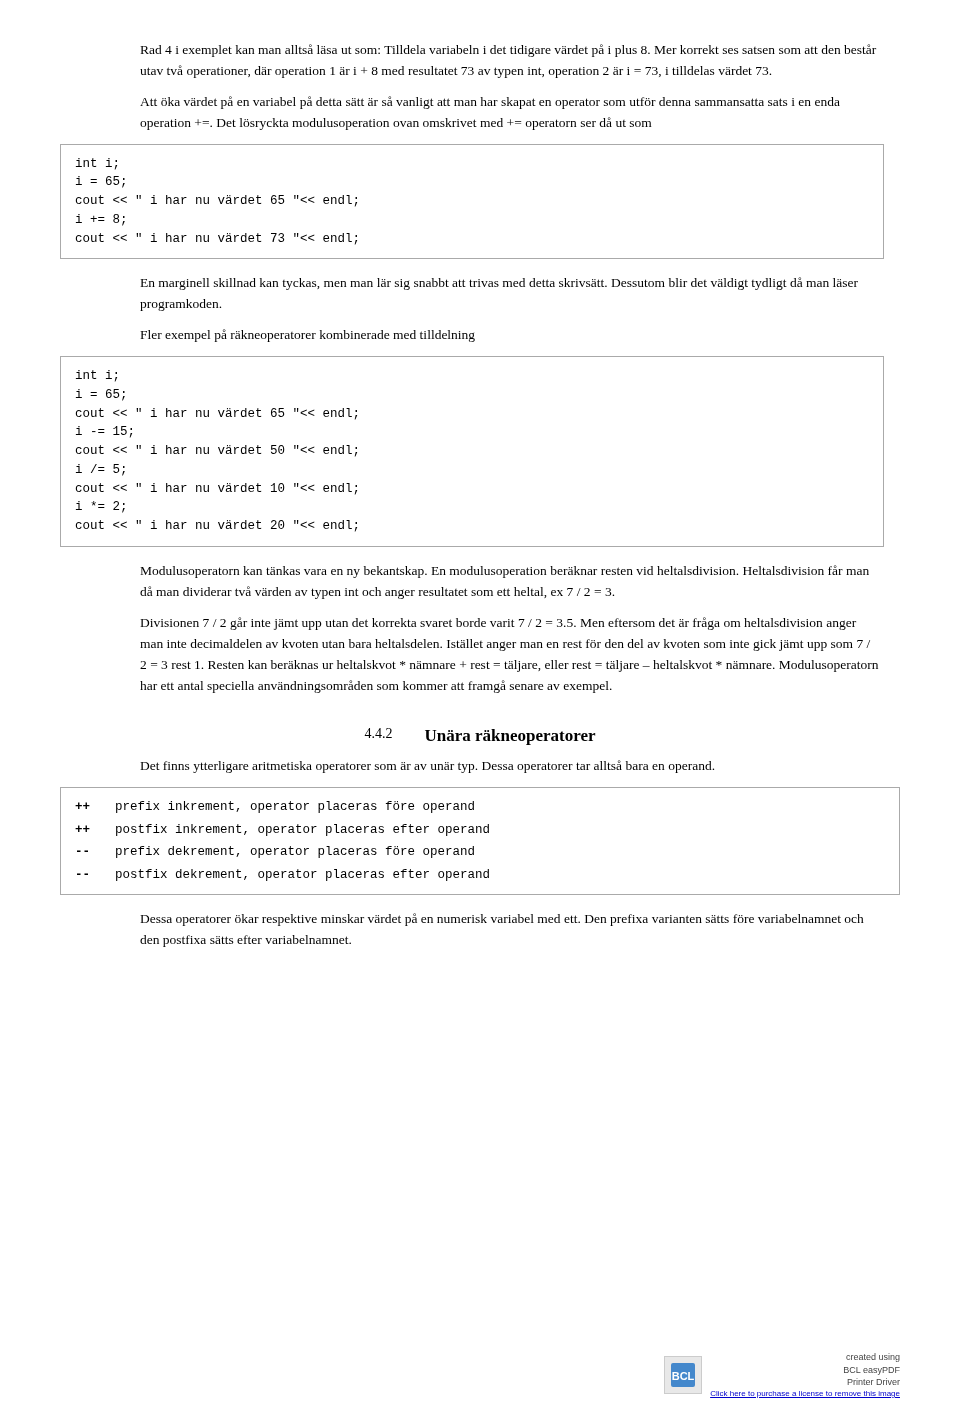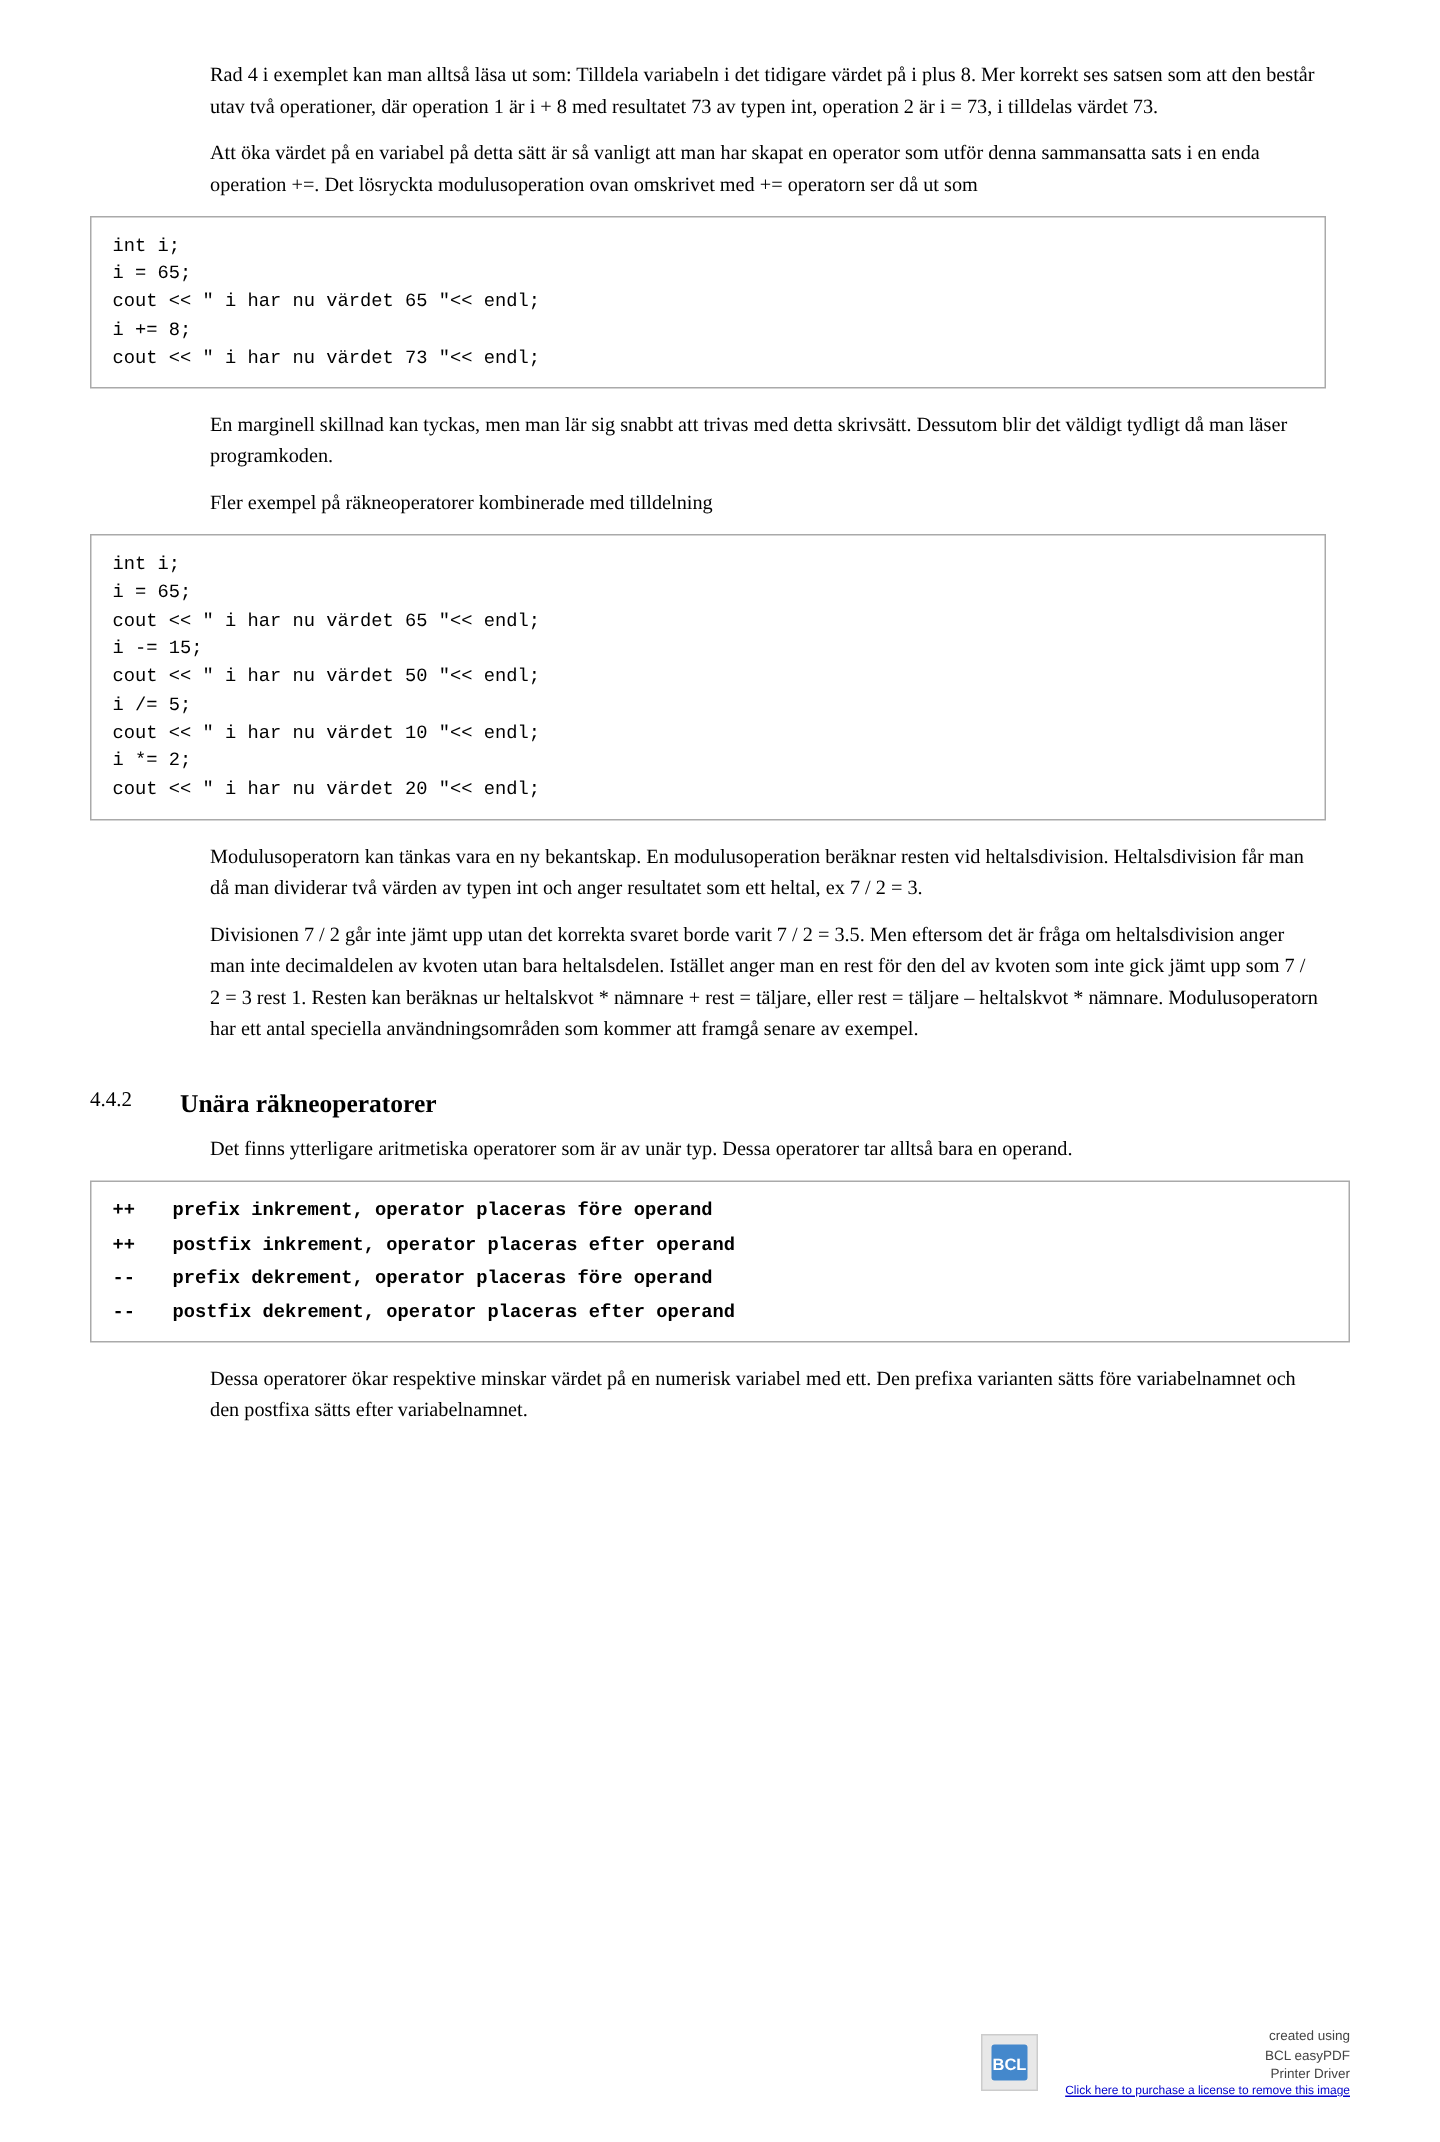--- a/index.html
+++ b/index.html
@@ -51,20 +51,21 @@
     .code-block-wide {
       margin-left: 0;
       margin-right: 16px;
     }
 
     .section-label {
       display: flex;
       align-items: flex-start;
       margin-top: 30px;
       margin-bottom: 10px;
+      justify-content: center;
     }
     .section-number {
       font-size: 14px;
       font-weight: normal;
       min-width: 60px;
     }
     .section-title {
       font-size: 17px;
       font-weight: bold;
     }
@@ -79,21 +80,21 @@
     }
     .operators-table .op-row {
       display: flex;
       align-items: baseline;
     }
     .op-sym {
       min-width: 40px;
       font-weight: bold;
     }
     .op-desc {
-      font-weight: bold;
+      font-weight: normal;
     }
 
     .footer-area {
       position: absolute;
       bottom: 30px;
       right: 60px;
       font-size: 13px;
       display: flex;
       flex-direction: column;
       align-items: flex-end;
@@ -121,21 +122,20 @@
       font-family: Arial, sans-serif;
       color: #444;
       text-align: right;
       line-height: 1.4;
     }
     .bcl-link {
       font-size: 8px;
       font-family: Arial, sans-serif;
       color: #0000cc;
       text-decoration: underline;
-      margin-left: 10px;
     }
     .page-number {
       font-size: 13px;
       text-align: center;
       margin-top: 30px;
     }
   </style>
 </head>
 <body>
 

